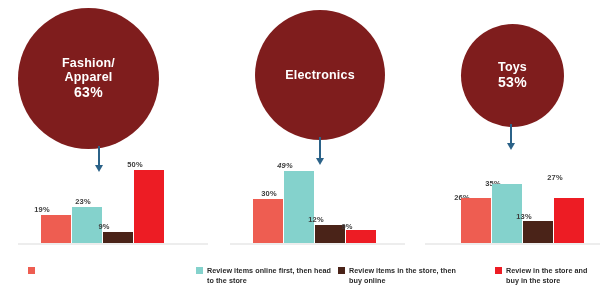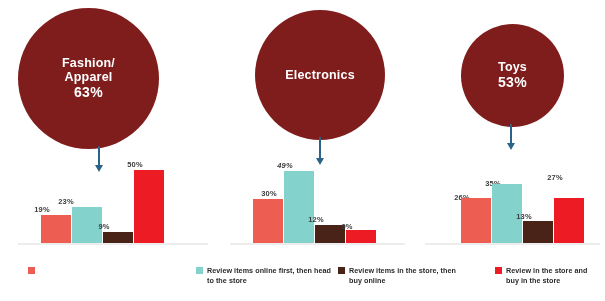--- a/index.html
+++ b/index.html
@@ -149,21 +149,21 @@
     <div class="stem" style="height:20px;"></div>
     <div class="head"></div>
   </div>
 
   <div class="group" style="left:18px; top:160px; width:190px; height:85px;">
     <div class="baseline" style="top:83px; width:190px;"></div>
 
     <div class="bar-value" style="left:3px; top:45px;">19%</div>
     <div class="bar" style="left:23px; width:30px; height:28px; top:55px; background:#EE5D51;"></div>
 
-    <div class="bar-value" style="left:27px; top:37px;">23%</div>
+    <div class="bar-value" style="left:44px; top:37px;">23%</div>
     <div class="bar" style="left:54px; width:30px; height:36px; top:47px; background:#84D2CC;"></div>
 
     <div class="bar-value" style="left:65px; top:62px;">9%</div>
     <div class="bar" style="left:85px; width:30px; height:11px; top:72px; background:#4A2318;"></div>
 
     <div class="bar-value" style="left:96px; top:0px;">50%</div>
     <div class="bar" style="left:116px; width:30px; height:73px; top:10px; background:#ED1C24;"></div>
   </div>
 
   <div class="group" style="left:230px; top:160px; width:175px; height:85px;">

